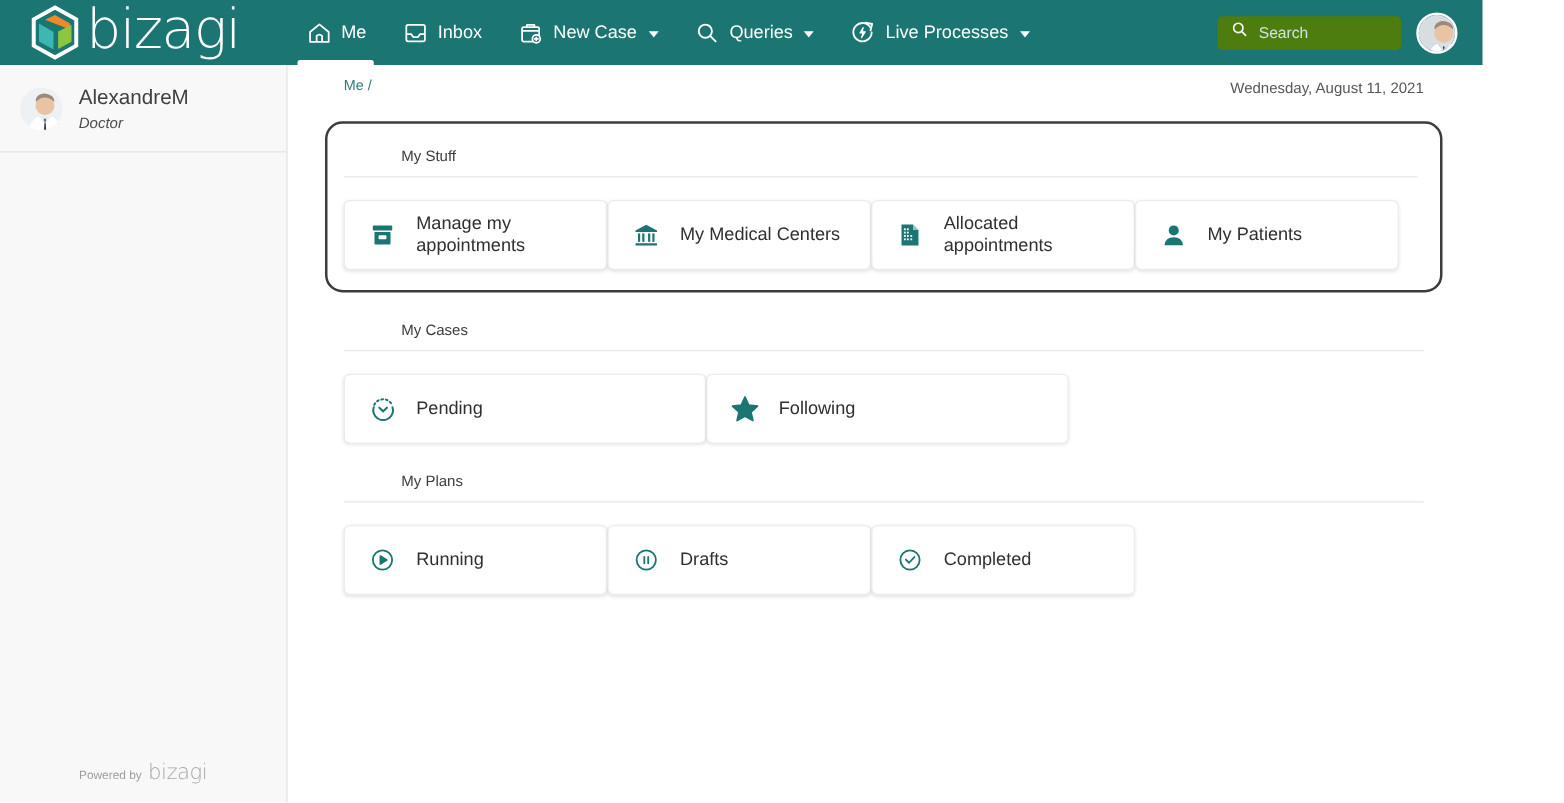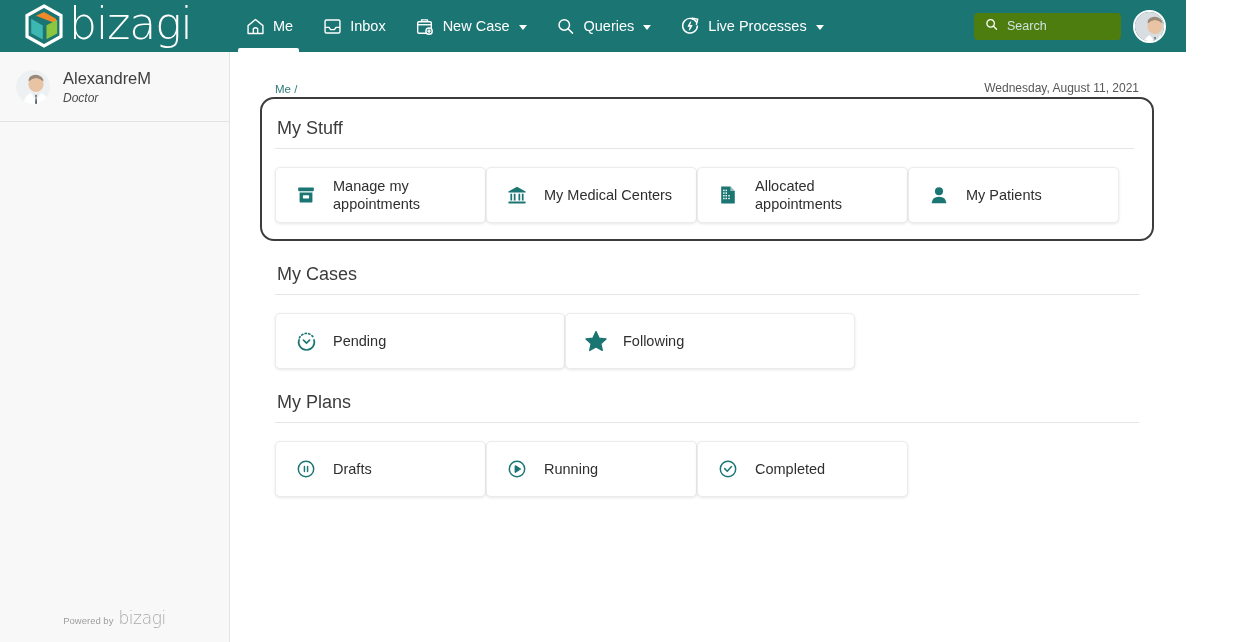--- a/index.html
+++ b/index.html
@@ -73,30 +73,30 @@
     padding-bottom: 14px; opacity: .72;
   }
   .powered-lbl { font-size: 9.5px; color: #7a7a7a; position: relative; top: 2px; }
   .powered-logo {
     font-size: 17px; color: #8a8a8a; font-family: "DejaVu Sans", sans-serif;
     font-weight: 300; letter-spacing: -0.4px;
   }
 
   
   .main { flex: 1; min-width: 0; background: #ffffff; padding: 0 47px 0 45px; overflow: hidden; }
-  .topbar { display: flex; align-items: flex-end; justify-content: space-between; height: 32px; margin-top: 11px; }
+  .topbar { display: flex; align-items: flex-start; justify-content: space-between; height: 32px; margin-top: 11px; }
   .crumb { font-size: 11.5px; color: #2e7c7a; cursor: pointer; }
   .date { font-size: 12px; color: #575757; }
 
   .panel { position: relative; margin-top: 2px; }
   .panel.focused {
     border: 2px solid #3c3c3c; border-radius: 14px;
     padding: 10px 18px 16px 13px; margin-left: -15px; margin-right: -15px;
   }
-  .sec-title { font-size: 18px; color: #3c3c3c; padding: 9px 2px 9px 2px; }
+  .sec-title { font-size: 12px; color: #3c3c3c; padding: 9px 2px 9px 2px; margin-left: 44px; }
   .sec-rule { height: 1px; background: #e6e6e6; margin-bottom: 18px; }
 
   .tiles { display: flex; }
   .tile {
     background: #ffffff; border: 1px solid #ececec; border-radius: 5px;
     box-shadow: 0 1px 3px rgba(0,0,0,.10);
     height: 56px; display: flex; align-items: center; gap: 15px;
     padding: 0 18px; cursor: pointer; flex: 0 0 auto;
   }
   .tile-ico { width: 24px; height: 24px; flex: 0 0 24px; display: flex; align-items: center; justify-content: center; }
@@ -341,34 +341,34 @@
 
       <div class="panel" style="margin-top:14px;">
         <div class="sec-title">My Plans</div>
         <div class="sec-rule"></div>
         <div class="tiles">
 
           <div class="tile w211">
             <span class="tile-ico">
               <svg viewBox="0 0 24 24" width="22" height="22" fill="none" stroke="#1b7573" stroke-width="1.6">
                 <circle cx="12" cy="12" r="8.4"></circle>
-                <path d="M10.3 9.2 V14.8 M13.7 9.2 V14.8" stroke-linecap="round"></path>
-              </svg>
-            </span>
-            <span class="tile-lbl">Drafts</span>
+                <path d="M10.2 8.6 L15.6 12 L10.2 15.4 Z" fill="#1b7573" stroke-linejoin="round"></path>
+              </svg>
+            </span>
+            <span class="tile-lbl">Running</span>
           </div>
 
           <div class="tile w211">
             <span class="tile-ico">
               <svg viewBox="0 0 24 24" width="22" height="22" fill="none" stroke="#1b7573" stroke-width="1.6">
                 <circle cx="12" cy="12" r="8.4"></circle>
-                <path d="M10.2 8.6 L15.6 12 L10.2 15.4 Z" fill="#1b7573" stroke-linejoin="round"></path>
-              </svg>
-            </span>
-            <span class="tile-lbl">Running</span>
+                <path d="M10.3 9.2 V14.8 M13.7 9.2 V14.8" stroke-linecap="round"></path>
+              </svg>
+            </span>
+            <span class="tile-lbl">Drafts</span>
           </div>
 
           <div class="tile w211">
             <span class="tile-ico">
               <svg viewBox="0 0 24 24" width="22" height="22" fill="none" stroke="#1b7573" stroke-width="1.6" stroke-linecap="round" stroke-linejoin="round">
                 <circle cx="12" cy="12" r="8.4"></circle>
                 <path d="M8.4 11.6 L11.2 14.4 L15.8 9.4"></path>
               </svg>
             </span>
             <span class="tile-lbl">Completed</span>

